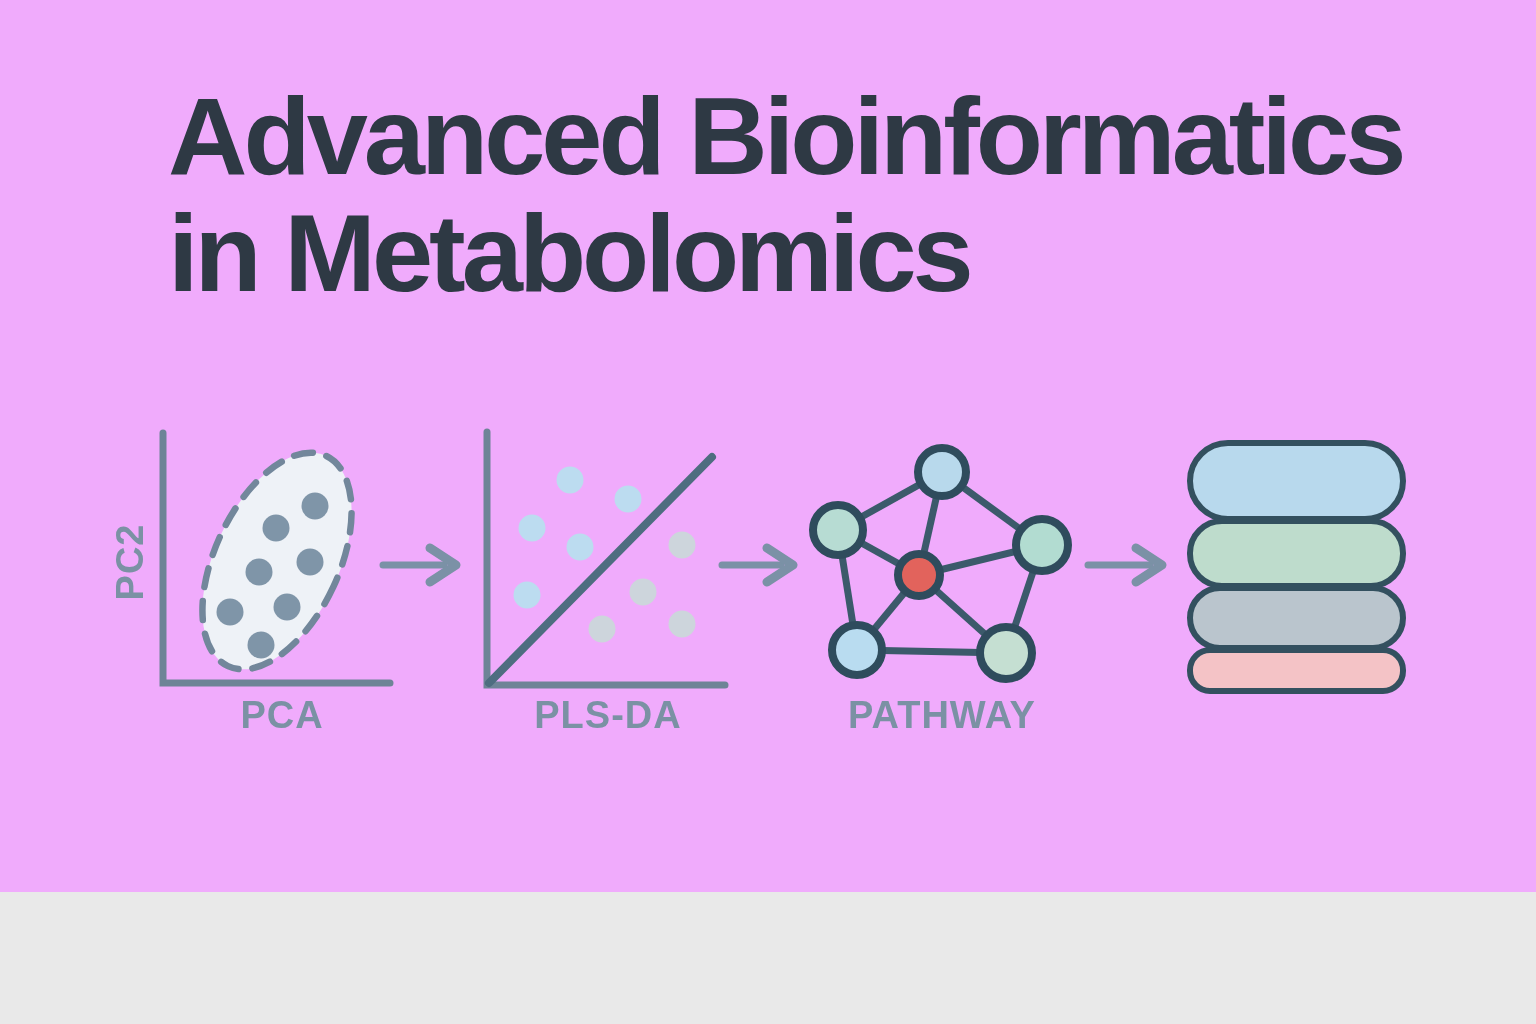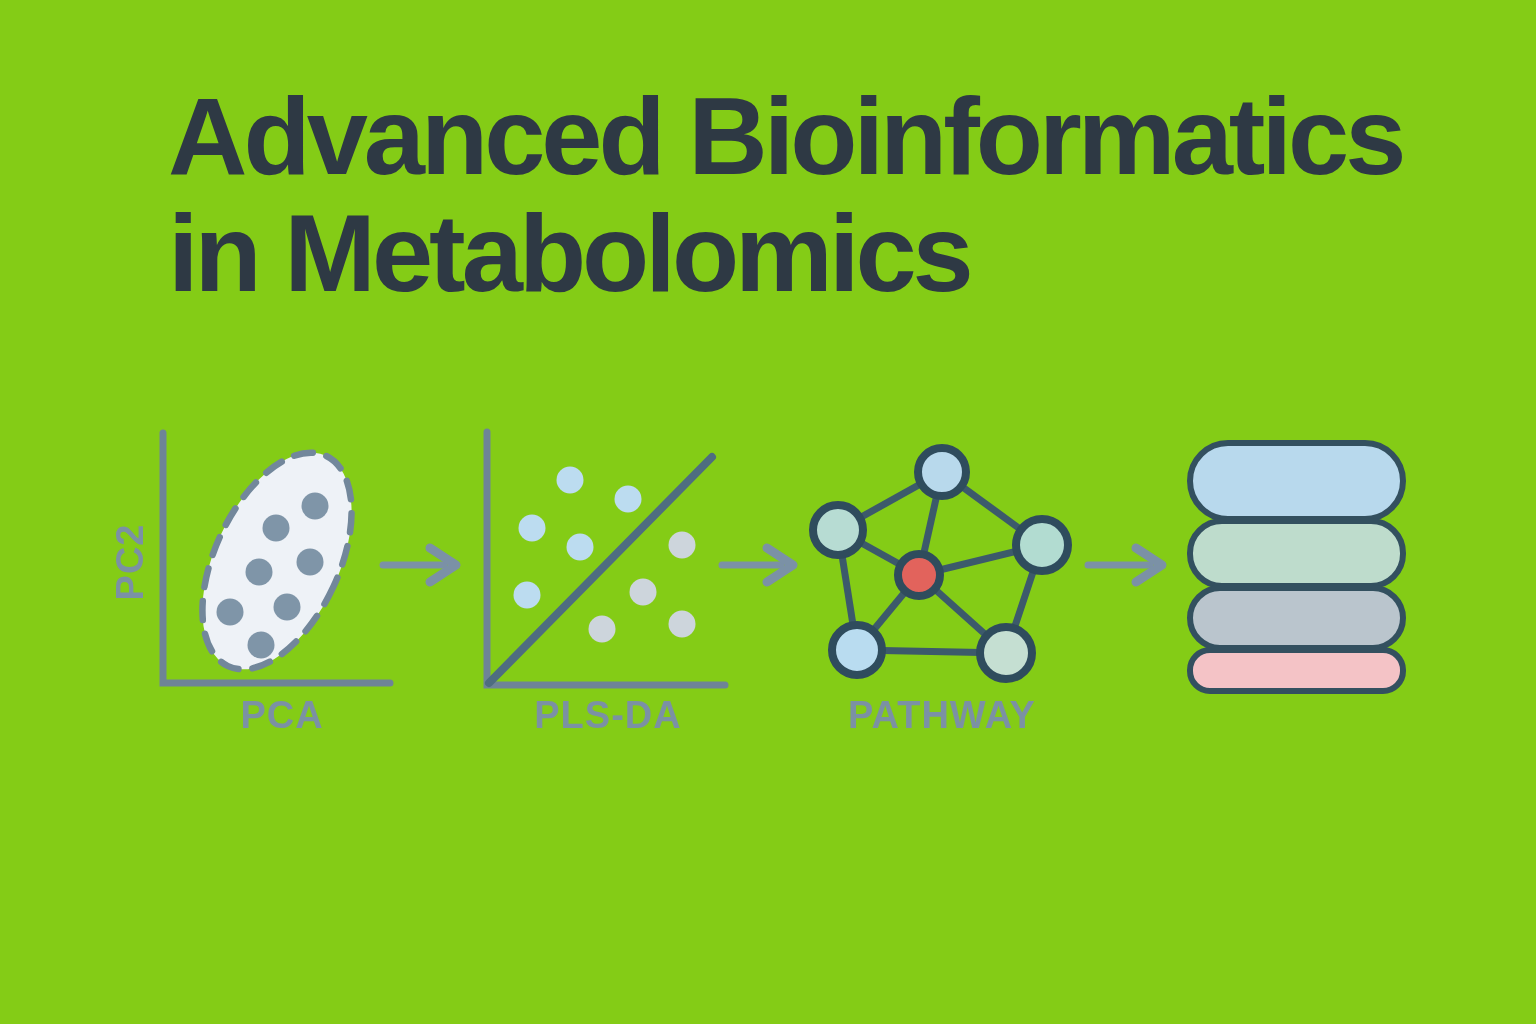--- a/index.html
+++ b/index.html
@@ -1,18 +1,18 @@
 <!DOCTYPE html>
 <html><head>
 <meta charset="utf-8">
 <style>
   html,body{margin:0;padding:0;}
   body{background:#e9e9e9;font-family:"Liberation Sans", sans-serif;}
   .canvas{
-    position:relative;width:1536px;height:1024px;background:#84cc16;
+    position:relative;width:1536px;height:892px;background:#f0abfc;
     overflow:hidden;margin:0 auto;
   }
   .title{
     position:absolute;left:168px;top:78px;
     font-size:110px;font-weight:700;line-height:1.06;letter-spacing:-4px;
     color:#2e3944;
   }
   .diagram-svg{position:absolute;left:0;top:0;width:1536px;height:1024px;}
   .axis-label{
     font-family:"Liberation Sans", sans-serif;

